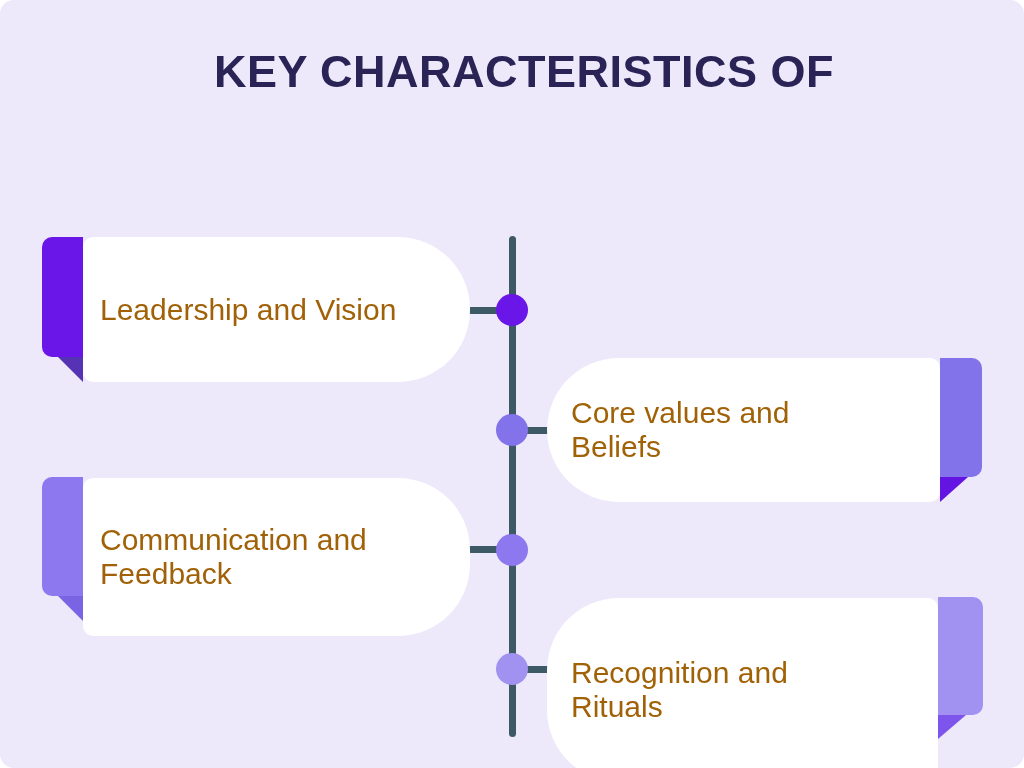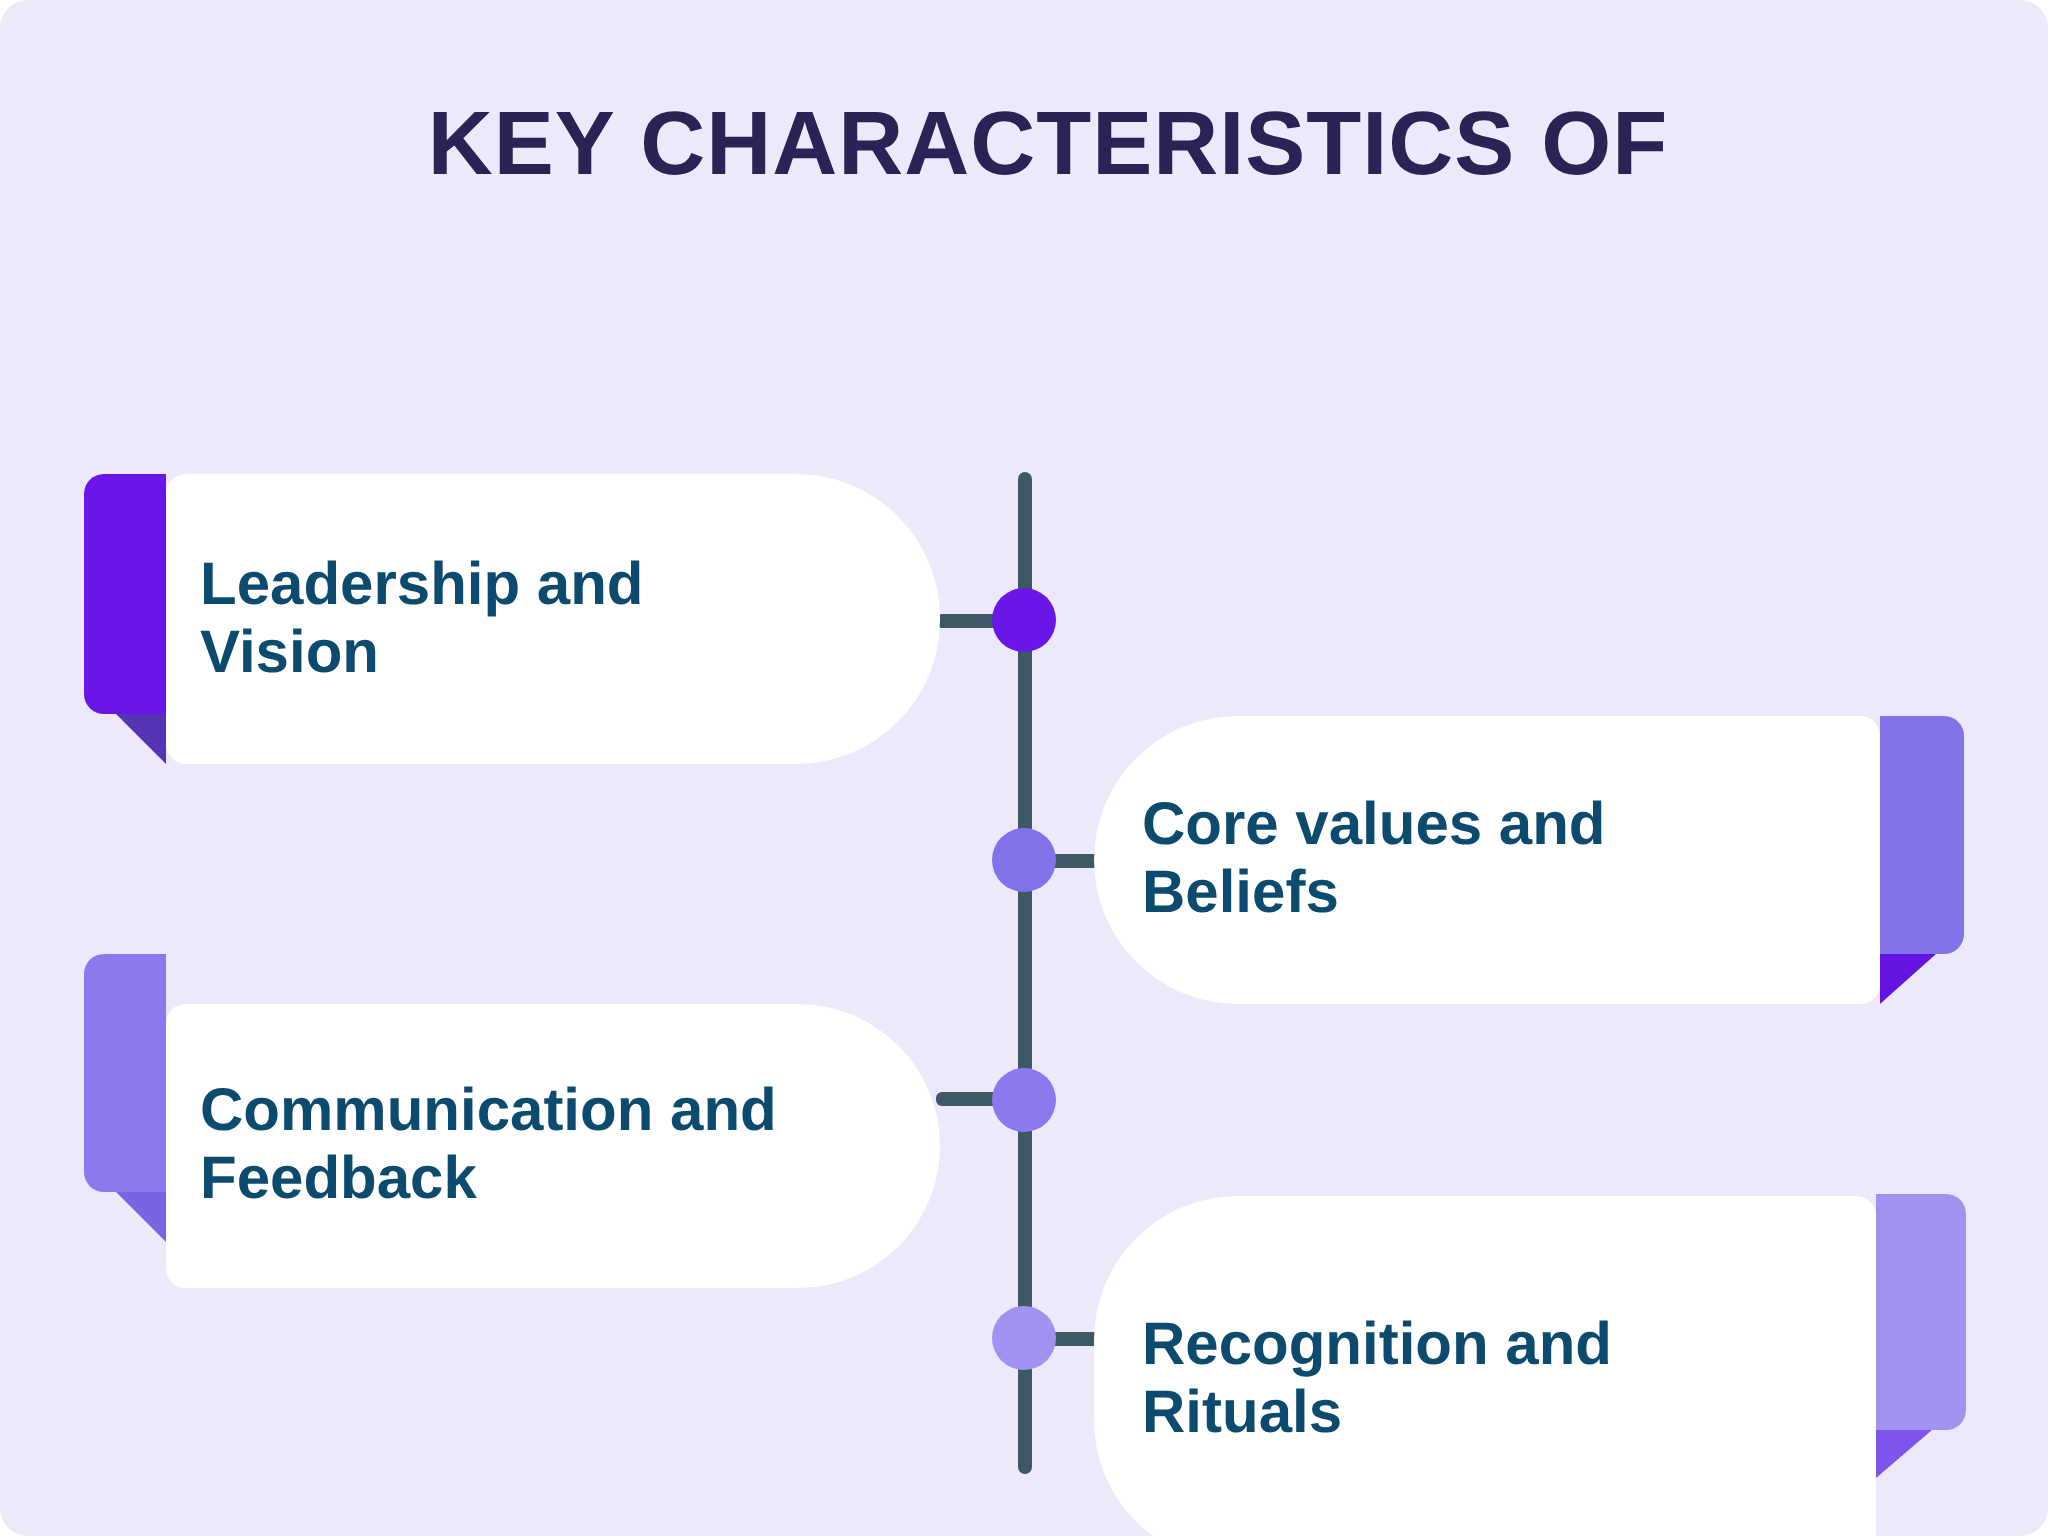--- a/index.html
+++ b/index.html
@@ -55,41 +55,41 @@
   .card {
     position: absolute;
     background: #FFFFFF;
     display: flex;
     align-items: center;
     box-sizing: border-box;
   }
   .card.left  { border-radius: 10px 72px 72px 10px; padding-left: 17px; padding-right: 56px; }
   .card.right { border-radius: 72px 10px 10px 72px; padding-left: 24px; padding-right: 56px; }
   .card .label {
-    font-weight: bold;
+    font-weight: normal;
     font-size: 30px;
     line-height: 34px;
-    color: #0c4a6e;
+    color: #a16207;
   }
   
   .ribbon { position: absolute; }
   .ribbon.left  { border-radius: 10px 0 0 10px; }
   .ribbon.right { border-radius: 0 10px 10px 0; }
   .fold {
     position: absolute;
     width: 25px;
     height: 25px;
   }
   .fold.left  { clip-path: polygon(0 0, 100% 0, 100% 100%); }
   .fold.right { clip-path: polygon(0 0, 100% 0, 0 100%); }
 
   
   .card.c1 { left: 83px;  top: 237px; width: 387px; height: 145px; }
   .card.c2 { left: 547px; top: 358px; width: 393px; height: 144px; }
-  .card.c3 { left: 83px;  top: 478px; width: 387px; height: 142px; margin-top: 24px; }
+  .card.c3 { left: 83px;  top: 478px; width: 387px; height: 158px; }
   .card.c4 { left: 547px; top: 598px; width: 391px; height: 184px; }
 
   .ribbon.r1 { left: 42px;  top: 237px; width: 41px; height: 120px; }
   .ribbon.r2 { left: 940px; top: 358px; width: 42px; height: 119px; }
   .ribbon.r3 { left: 42px;  top: 477px; width: 41px; height: 119px; }
   .ribbon.r4 { left: 938px; top: 597px; width: 45px; height: 118px; }
 
   .fold.f1 { left: 58px;  top: 357px; }
   .fold.f2 { left: 940px; top: 477px; width: 28px; }
   .fold.f3 { left: 58px;  top: 596px; }

